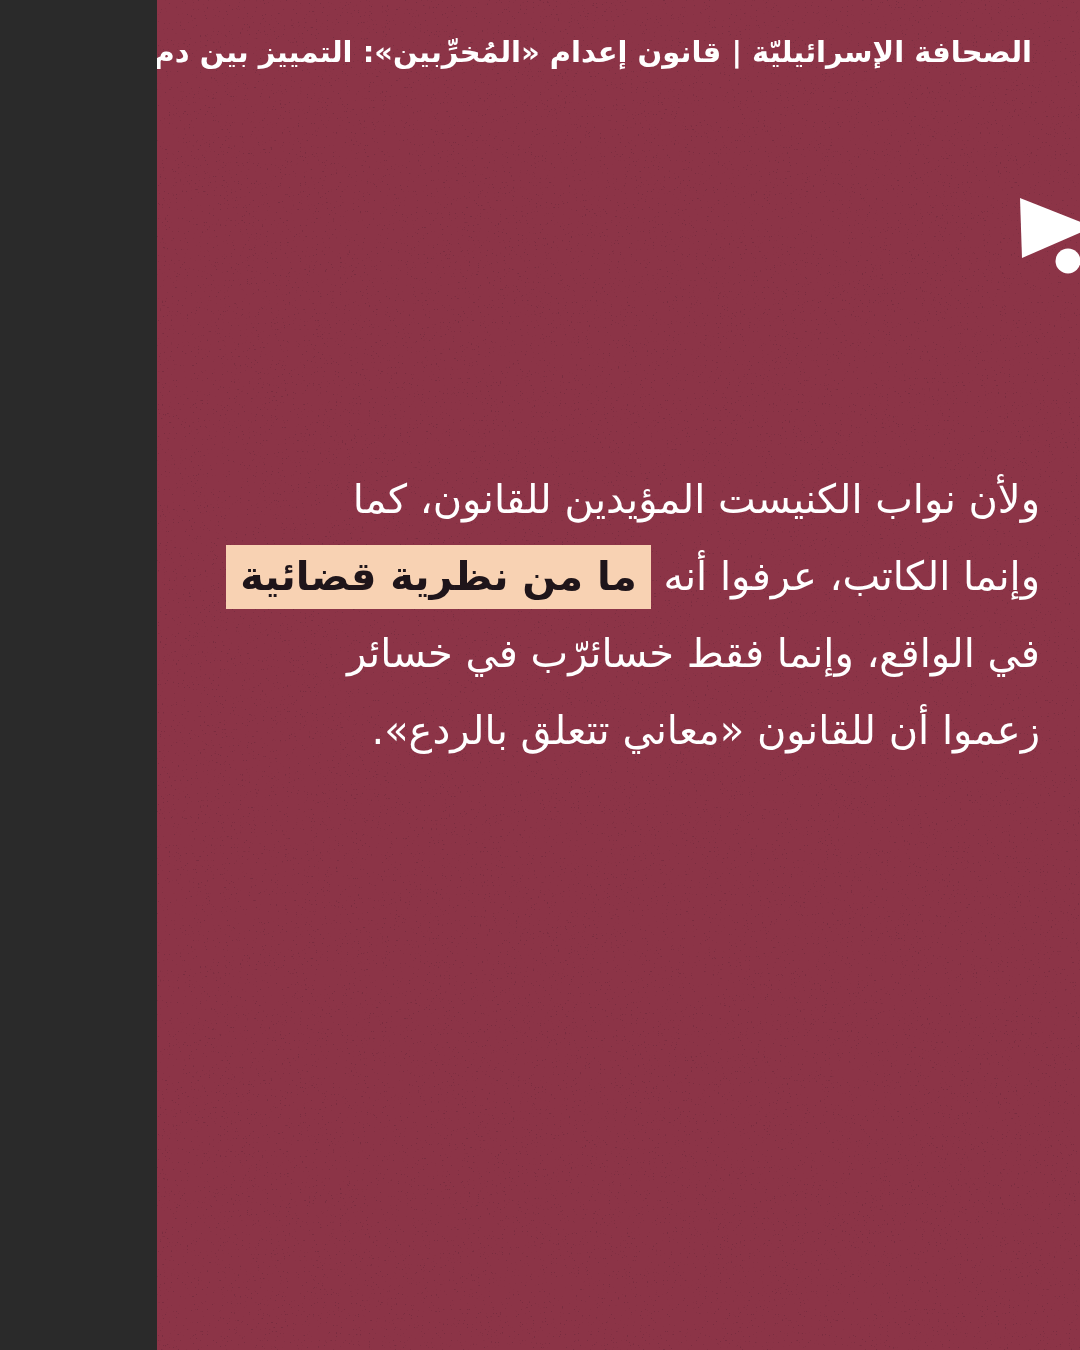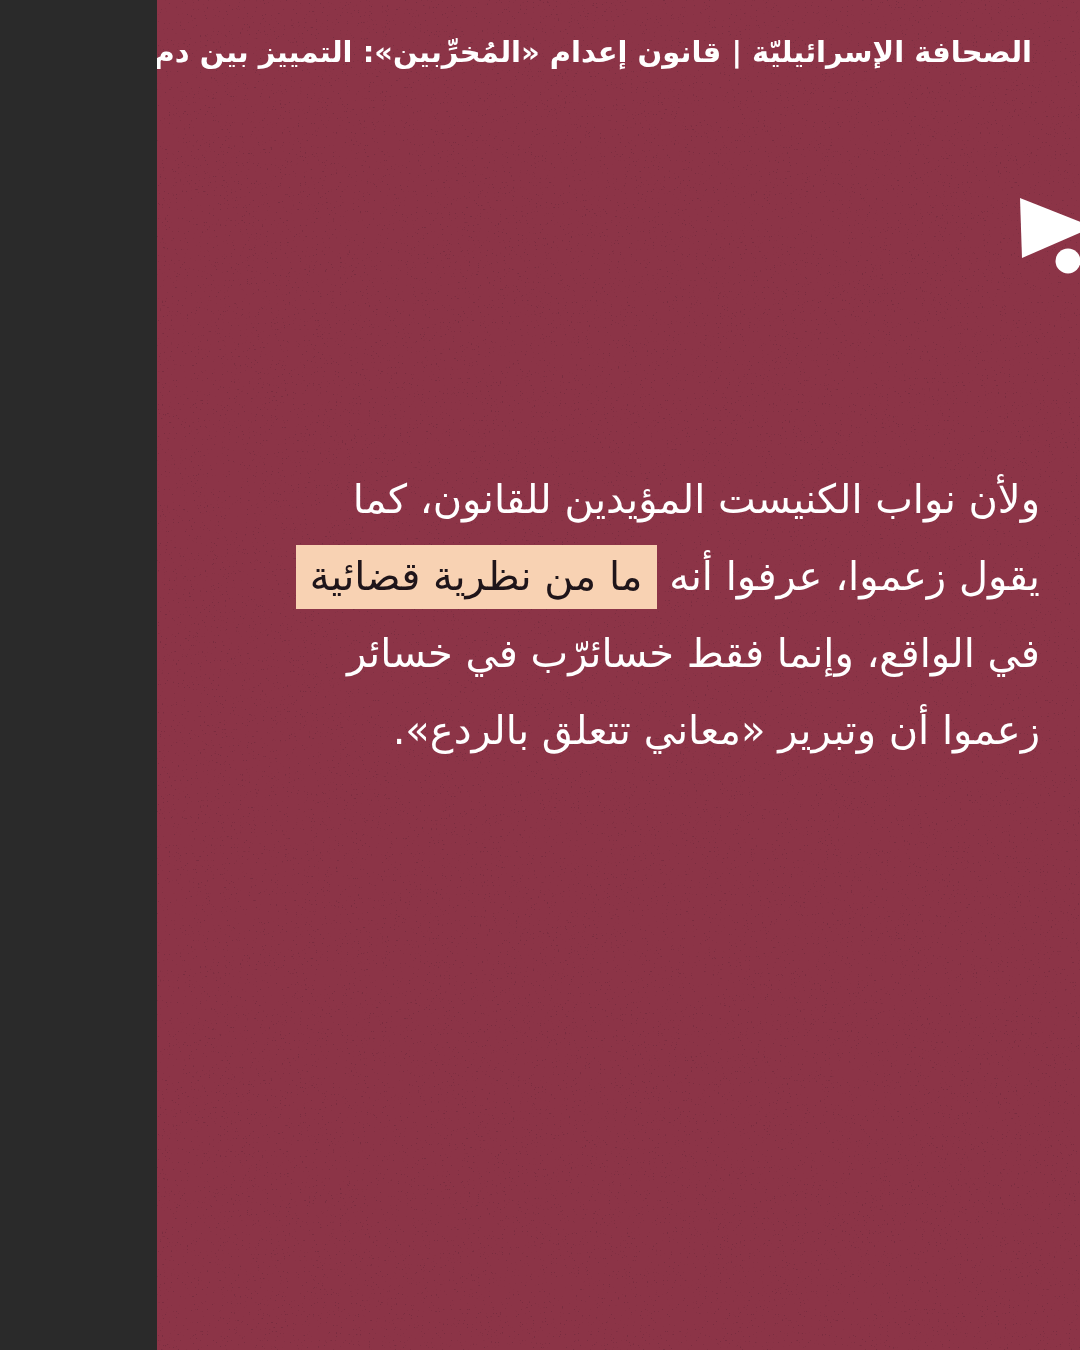--- a/index.html
+++ b/index.html
@@ -52,21 +52,21 @@
     white-space:nowrap;
     height:77px;
   }
   .plain{
     color:var(--white);
     font-weight:normal;
   }
   .hl{
     background:var(--peach);
     color:var(--dark);
-    font-weight:normal;
+    font-weight:bold;
     padding:8px 14px 10px 14px;
   }
 </style>
 </head>
 <body>
 
 <div class="canvas">
 
   <svg class="texture" xmlns="http://www.w3.org/2000/svg">
     <defs>
@@ -85,18 +85,18 @@
 
   <div class="header">الصحافة الإسرائيليّة | قانون إعدام «المُخرِّبين»: التمييز بين دم ودم</div>
 
   <svg class="logo" viewBox="0 0 76 80" xmlns="http://www.w3.org/2000/svg">
     <polygon points="1,1 74,30 3,61" fill="#FFFFFF"></polygon>
     <circle cx="49" cy="64" r="12.5" fill="#FFFFFF"></circle>
   </svg>
 
   <div class="text-block">
       <div class="line"><span class="plain">ولأن نواب الكنيست المؤيدين للقانون، كما</span></div>
-      <div class="line"><span class="plain">يقول زعموا، عرفوا أنه </span><span class="hl">ما من نظرية قضائية</span></div>
+      <div class="line"><span class="plain">وإنما الكاتب، عرفوا أنه </span><span class="hl">ما من نظرية قضائية</span></div>
       <div class="line"><span class="plain">في الواقع، وإنما فقط خسائرّب في خسائر</span></div>
-      <div class="line"><span class="plain">زعموا أن وتبرير «معاني تتعلق بالردع».</span></div>
+      <div class="line"><span class="plain">زعموا أن للقانون «معاني تتعلق بالردع».</span></div>
     </div>
 
 </div>
 
 </body></html>

